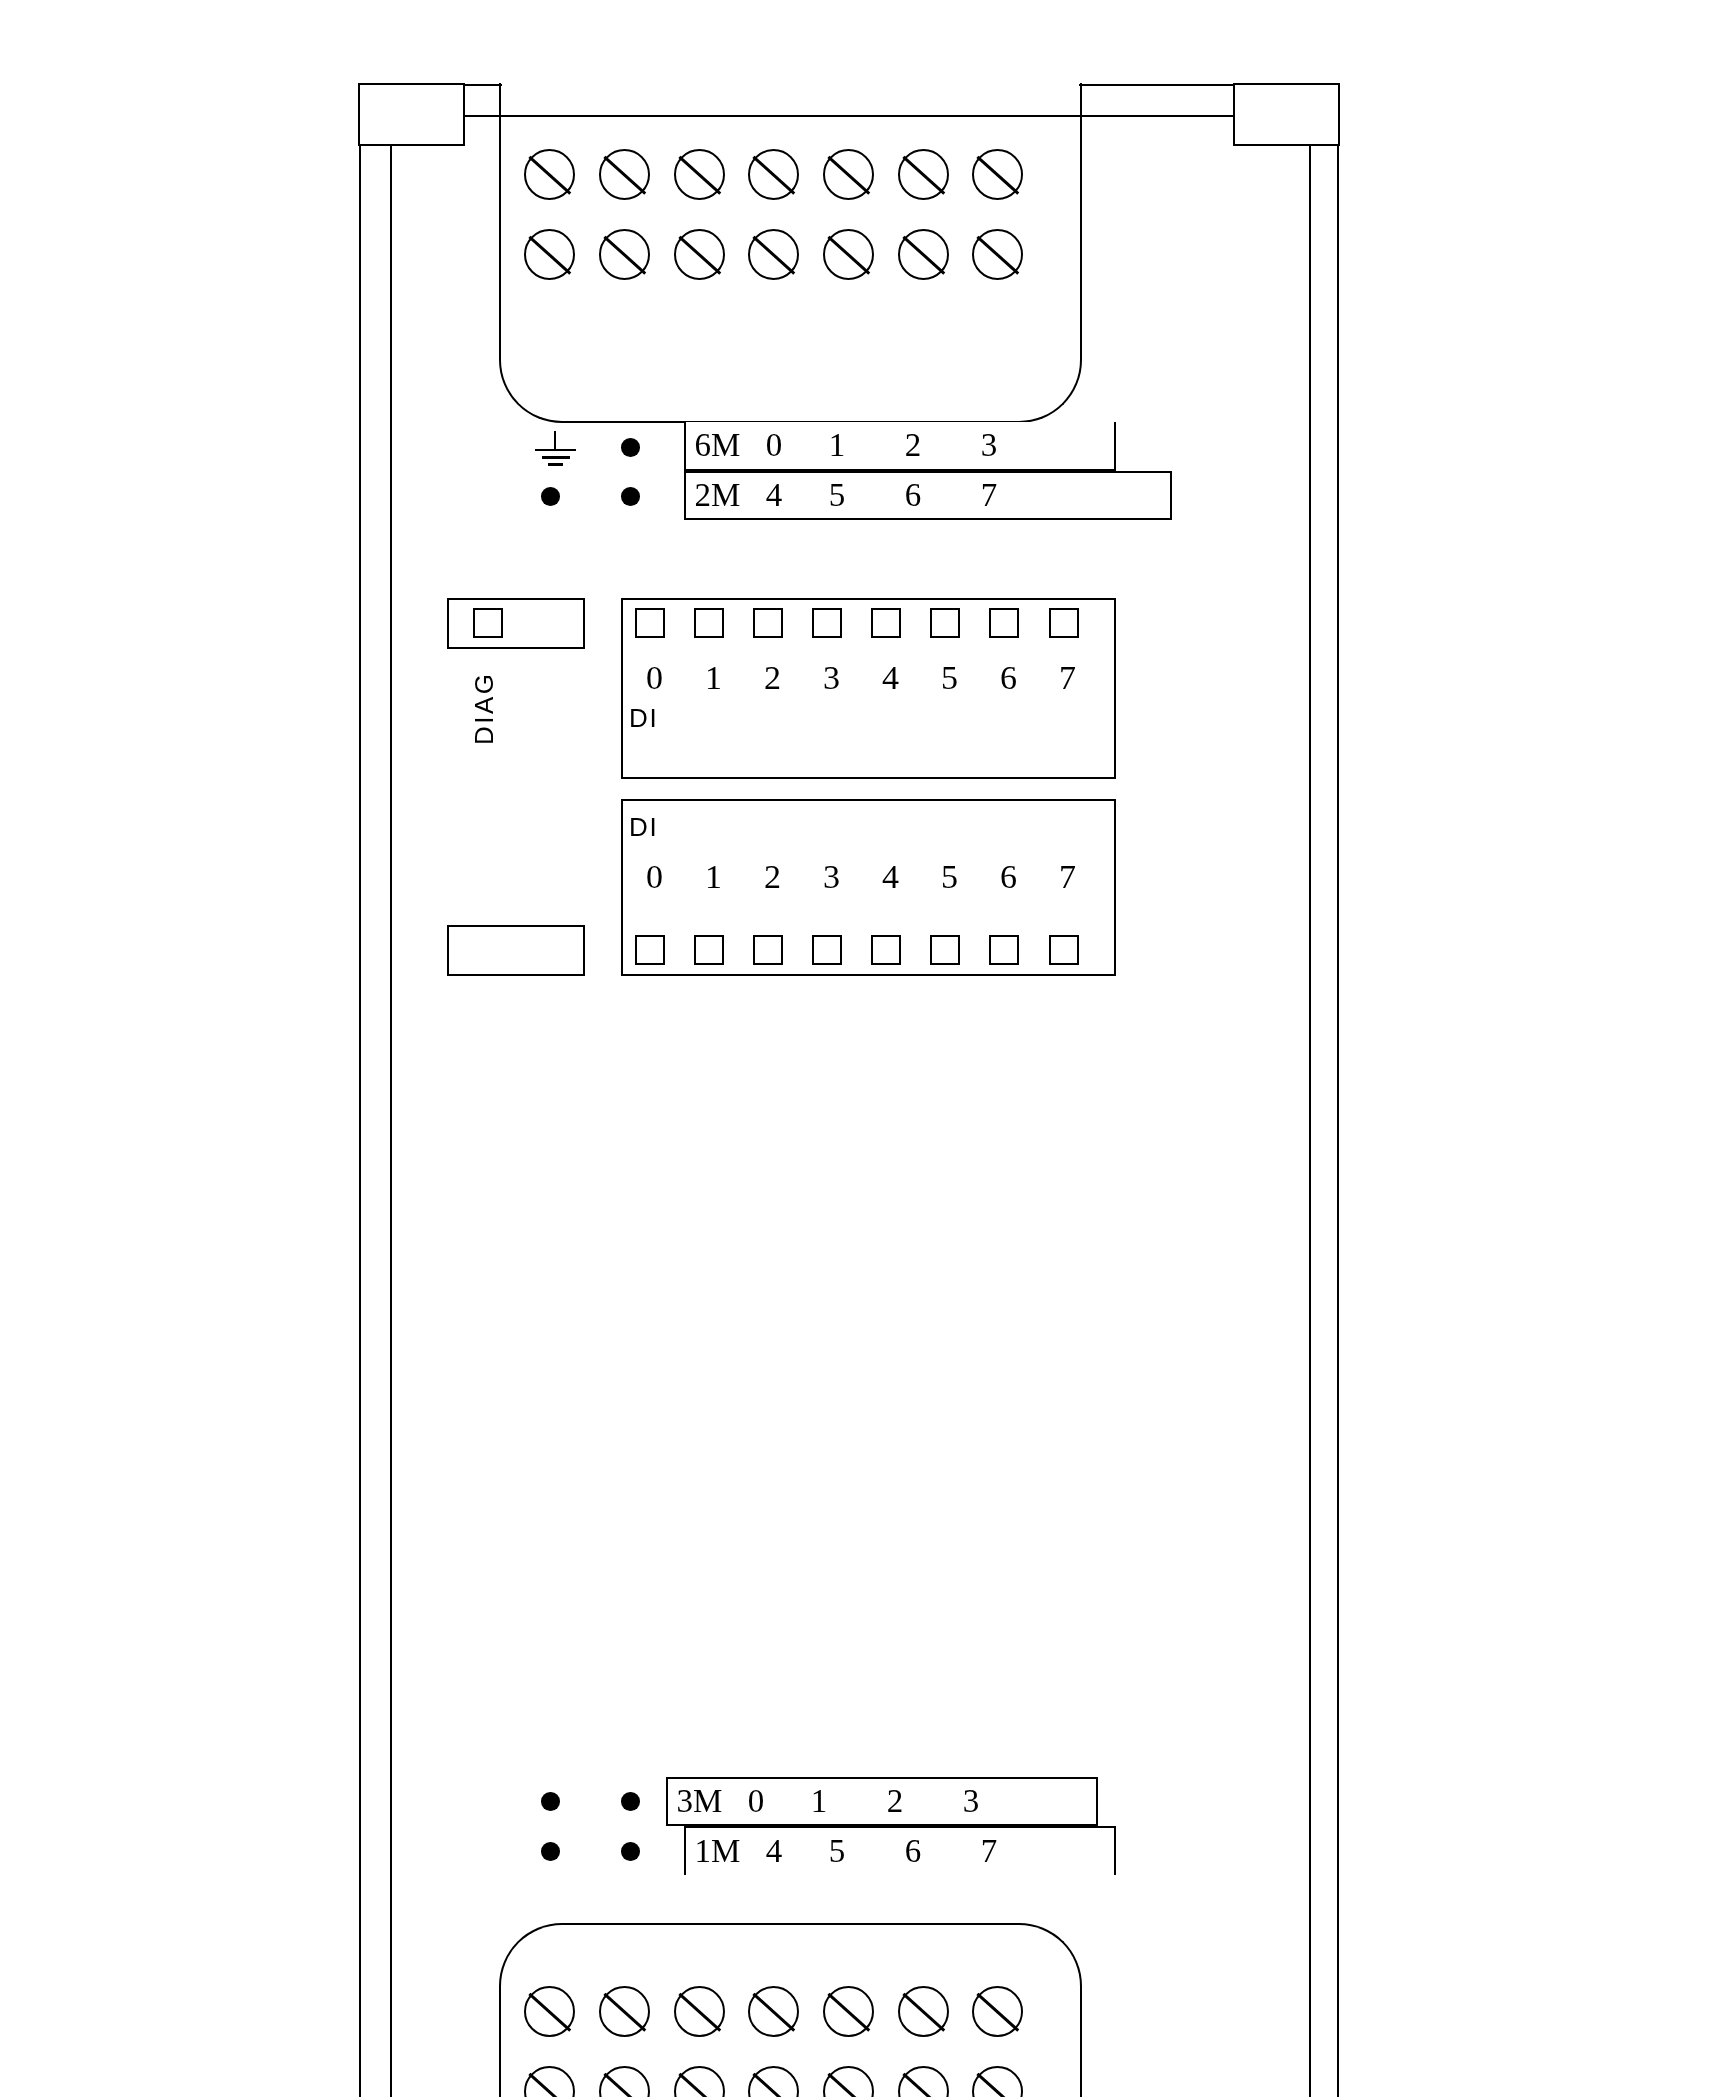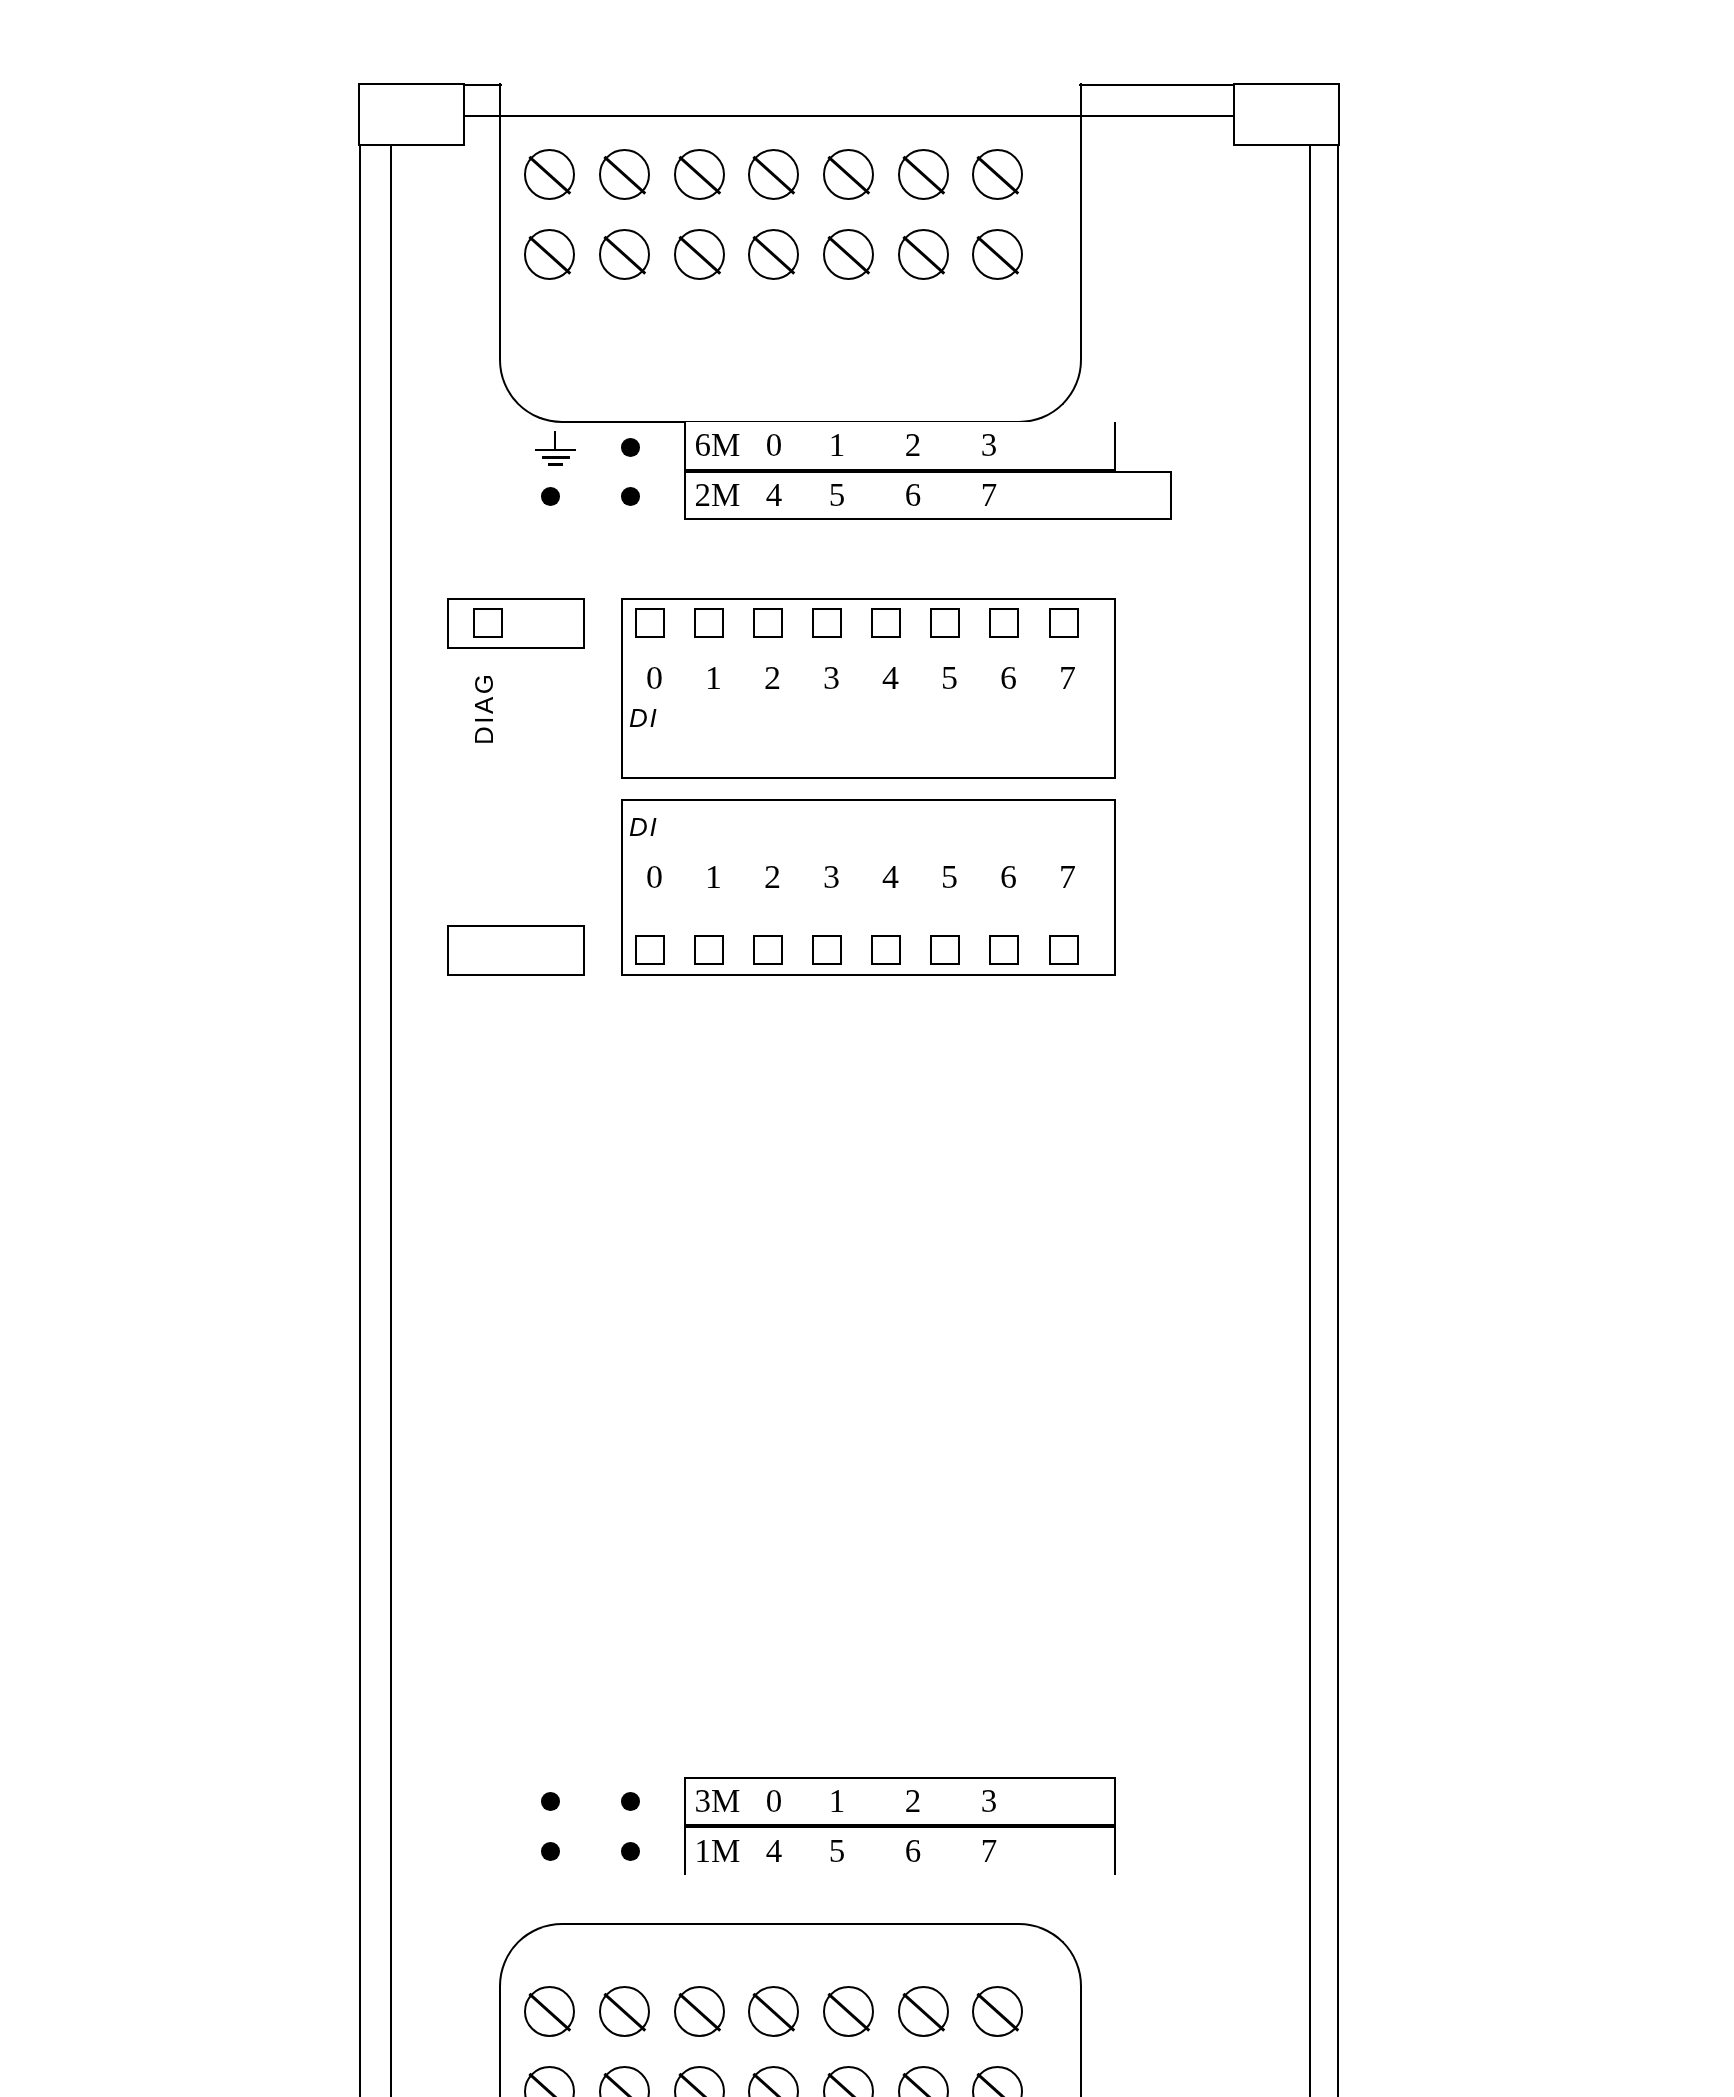--- a/index.html
+++ b/index.html
@@ -168,21 +168,20 @@
     color: #000;
     transform: rotate(-90deg);
     transform-origin: left top;
   }
   .di-label {
     position: absolute;
     font-family: "Liberation Sans", sans-serif;
     font-size: 26px;
     letter-spacing: 1.7px;
     color: #000;
-    font-style: italic;
   }
 
   
   .gnd { position: absolute; }
   .gnd i {
     position: absolute;
     background: #000;
     display: block;
   }
 </style>
@@ -308,21 +307,21 @@
 
     <div class="led" style="left:274px;  top:849px;"></div>
     <div class="led" style="left:333px;  top:849px;"></div>
     <div class="led" style="left:392px;  top:849px;"></div>
     <div class="led" style="left:451px; top:849px;"></div>
     <div class="led" style="left:510px; top:849px;"></div>
     <div class="led" style="left:569px; top:849px;"></div>
     <div class="led" style="left:628px; top:849px;"></div>
     <div class="led" style="left:688px; top:849px;"></div>
 
-    <div class="labelbar" style="left:323px; top:1691px; width:432px; height:49px;">
+    <div class="labelbar" style="left:305px; top:1691px; width:432px; height:49px;">
       <span style="width:63px;">3M</span>
       <span style="width:50px;">0</span>
       <span style="width:76px;">1</span>
       <span style="width:76px;">2</span>
       <span style="width:76px;">3</span>
     </div>
     <div class="labelbar" style="left:323px; top:1740px; width:432px; height:49px; border-bottom:none;">
       <span style="width:63px;">1M</span>
       <span style="width:50px;">4</span>
       <span style="width:76px;">5</span>

